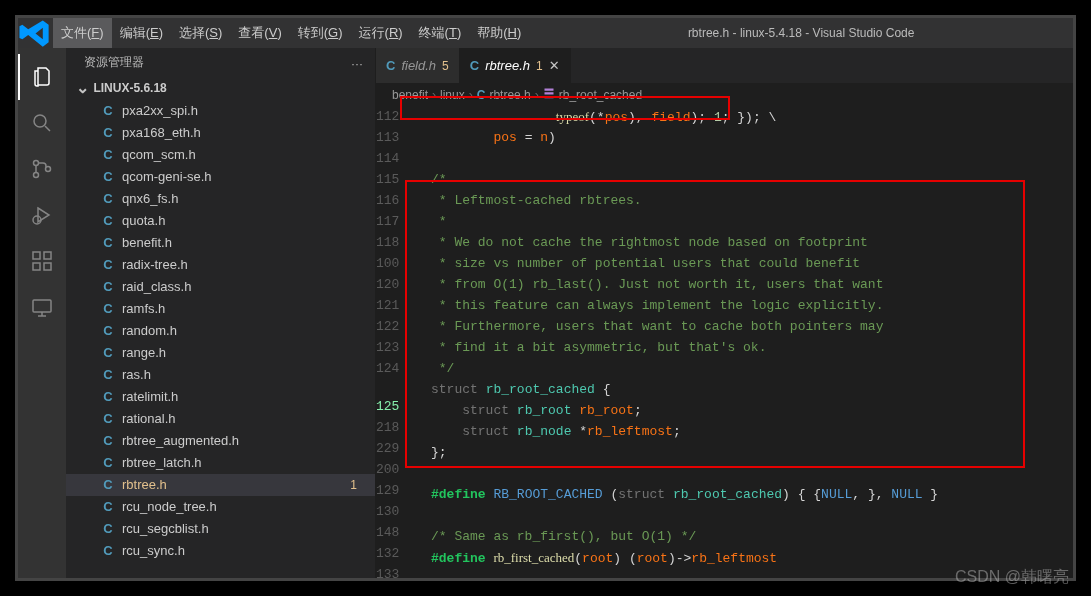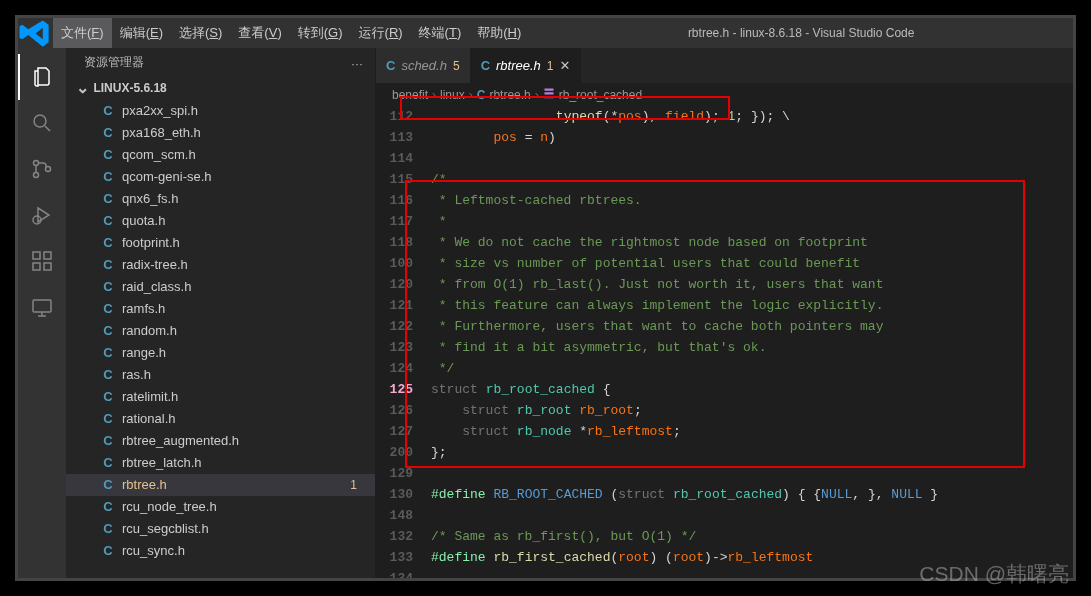--- a/index.html
+++ b/index.html
@@ -197,46 +197,44 @@
 .editor {
   flex: 1;
   display: flex;
   font-family: "Consolas", "Courier New", monospace;
   font-size: 13px;
   line-height: 21px;
   overflow: hidden;
 }
 .gutter {
   width: 55px;
-  text-align: right;
   padding-right: 18px;
   color: #5a5a5a;
   user-select: none;
-  font-weight: bold;
 }
 .gutter .ln { height: 21px; }
-.gutter .ln.current { color: #f9a8d4; }
+.gutter .ln.current { color: #86efac; margin-top: 17px; }
 .code { flex: 1; white-space: pre; color: #d4d4d4; }
 .code .line { height: 21px; }
 
 .tok-kw { color: #737373; }
 .tok-type { color: #4ec9b0; }
 .tok-var { color: #f97316; }
 .tok-comment { color: #6a9955; }
-.tok-macro { color: #86efac; }
+.tok-macro { color: #22c55e; font-weight: bold; }
 .tok-macroname { color: #569cd6; }
-.tok-func { color: #dcdcaa; }
+.tok-func { color: #dcdcaa; font-family: Liberation Serif, serif; }
 .tok-num { color: #b5cea8; }
 
 .watermark {
   position: absolute;
   right: 22px;
   bottom: 8px;
   color: rgba(200,200,200,0.45);
-  font-size: 21px;
+  font-size: 16px;
 }
 </style>
 </head>
 <body>
 
 <div class="outer-frame">
 
   <div class="titlebar">
     <div class="vscode-icon">
       <svg viewBox="0 0 24 24" fill="currentColor">
@@ -246,21 +244,21 @@
     <div class="menubar" id="menubar">
         <div class="menu-item active">文件(<span class="hotkey">F</span>)</div>
         <div class="menu-item">编辑(<span class="hotkey">E</span>)</div>
         <div class="menu-item">选择(<span class="hotkey">S</span>)</div>
         <div class="menu-item">查看(<span class="hotkey">V</span>)</div>
         <div class="menu-item">转到(<span class="hotkey">G</span>)</div>
         <div class="menu-item">运行(<span class="hotkey">R</span>)</div>
         <div class="menu-item">终端(<span class="hotkey">T</span>)</div>
         <div class="menu-item">帮助(<span class="hotkey">H</span>)</div>
       </div>
-    <div class="title-center">rbtree.h - linux-8.6.18 - Visual Studio Code</div>
+    <div class="title-center">rbtree.h - linux-5.4.18 - Visual Studio Code</div>
   </div>
 
   <div class="main">
     <div class="activitybar">
       <div class="act-item active">
           <svg viewBox="0 0 24 24" fill="none" stroke="currentColor" stroke-width="1.5">
             <path d="M8 3h8l3 3v12a2 2 0 01-2 2H8zM5 6h3v15H7a2 2 0 01-2-2V6z"></path>
           </svg>
         </div>
       <div class="act-item">
@@ -328,21 +326,21 @@
           <div class="file-row">
             <span class="c-icon">C</span>
             <span>qnx6_fs.h</span>
           </div>
           <div class="file-row">
             <span class="c-icon">C</span>
             <span>quota.h</span>
           </div>
           <div class="file-row">
             <span class="c-icon">C</span>
-            <span>footprint.h</span>
+            <span>benefit.h</span>
           </div>
           <div class="file-row">
             <span class="c-icon">C</span>
             <span>radix-tree.h</span>
           </div>
           <div class="file-row">
             <span class="c-icon">C</span>
             <span>raid_class.h</span>
           </div>
           <div class="file-row">
@@ -394,21 +392,21 @@
             <span class="c-icon">C</span>
             <span>rcu_sync.h</span>
           </div>
         </div>
     </div>
 
     <div class="editor-area">
       <div class="tabs" id="tabs">
           <div class="tab">
             <span class="c-icon">C</span>
-            <span>sched.h</span>
+            <span>field.h</span>
             <span class="tab-badge">5</span>
           </div>
           <div class="tab active">
             <span class="c-icon">C</span>
             <span>rbtree.h</span>
             <span class="tab-badge">1</span>
             <span class="close">✕</span>
           </div>
         </div>
       <div class="breadcrumb">
@@ -435,22 +433,22 @@
             <div class="ln">116</div>
             <div class="ln">117</div>
             <div class="ln">118</div>
             <div class="ln">100</div>
             <div class="ln">120</div>
             <div class="ln">121</div>
             <div class="ln">122</div>
             <div class="ln">123</div>
             <div class="ln">124</div>
             <div class="ln current">125</div>
-            <div class="ln">126</div>
-            <div class="ln">127</div>
+            <div class="ln">218</div>
+            <div class="ln">229</div>
             <div class="ln">200</div>
             <div class="ln">129</div>
             <div class="ln">130</div>
             <div class="ln">148</div>
             <div class="ln">132</div>
             <div class="ln">133</div>
             <div class="ln">134</div>
           </div>
         <div class="code" id="code"><div class="line">                <span class="tok-func">typeof</span>(*<span class="tok-var">pos</span>), <span class="tok-var">field</span>); <span class="tok-num">1</span>; }); \</div><div class="line">        <span class="tok-var">pos</span> = <span class="tok-var">n</span>)</div><div class="line"></div><div class="line"><span class="tok-comment">/*</span></div><div class="line"><span class="tok-comment"> * Leftmost-cached rbtrees.</span></div><div class="line"><span class="tok-comment"> *</span></div><div class="line"><span class="tok-comment"> * We do not cache the rightmost node based on footprint</span></div><div class="line"><span class="tok-comment"> * size vs number of potential users that could benefit</span></div><div class="line"><span class="tok-comment"> * from O(1) rb_last(). Just not worth it, users that want</span></div><div class="line"><span class="tok-comment"> * this feature can always implement the logic explicitly.</span></div><div class="line"><span class="tok-comment"> * Furthermore, users that want to cache both pointers may</span></div><div class="line"><span class="tok-comment"> * find it a bit asymmetric, but that's ok.</span></div><div class="line"><span class="tok-comment"> */</span></div><div class="line"><span class="tok-kw">struct</span> <span class="tok-type">rb_root_cached</span> {</div><div class="line">    <span class="tok-kw">struct</span> <span class="tok-type">rb_root</span> <span class="tok-var">rb_root</span>;</div><div class="line">    <span class="tok-kw">struct</span> <span class="tok-type">rb_node</span> *<span class="tok-var">rb_leftmost</span>;</div><div class="line">};</div><div class="line"></div><div class="line"><span class="tok-macro">#define</span> <span class="tok-macroname">RB_ROOT_CACHED</span> (<span class="tok-kw">struct</span> <span class="tok-type">rb_root_cached</span>) { {<span class="tok-macroname">NULL</span>, }, <span class="tok-macroname">NULL</span> }</div><div class="line"></div><div class="line"><span class="tok-comment">/* Same as rb_first(), but O(1) */</span></div><div class="line"><span class="tok-macro">#define</span> <span class="tok-func">rb_first_cached</span>(<span class="tok-var">root</span>) (<span class="tok-var">root</span>)-&gt;<span class="tok-var">rb_leftmost</span></div><div class="line"></div></div>
       </div>

